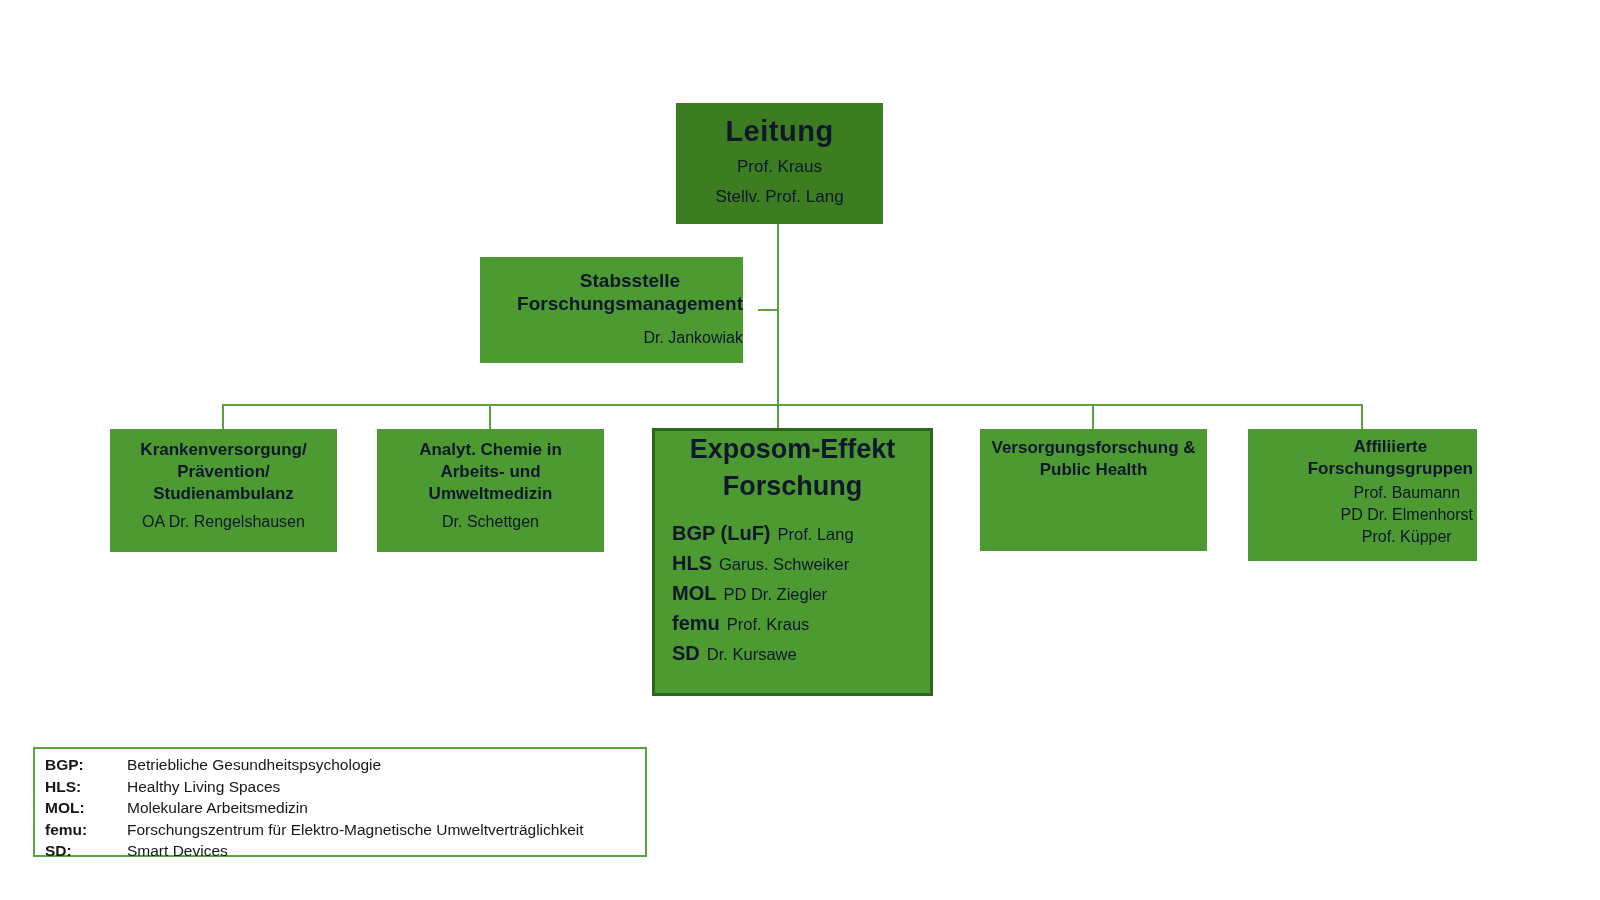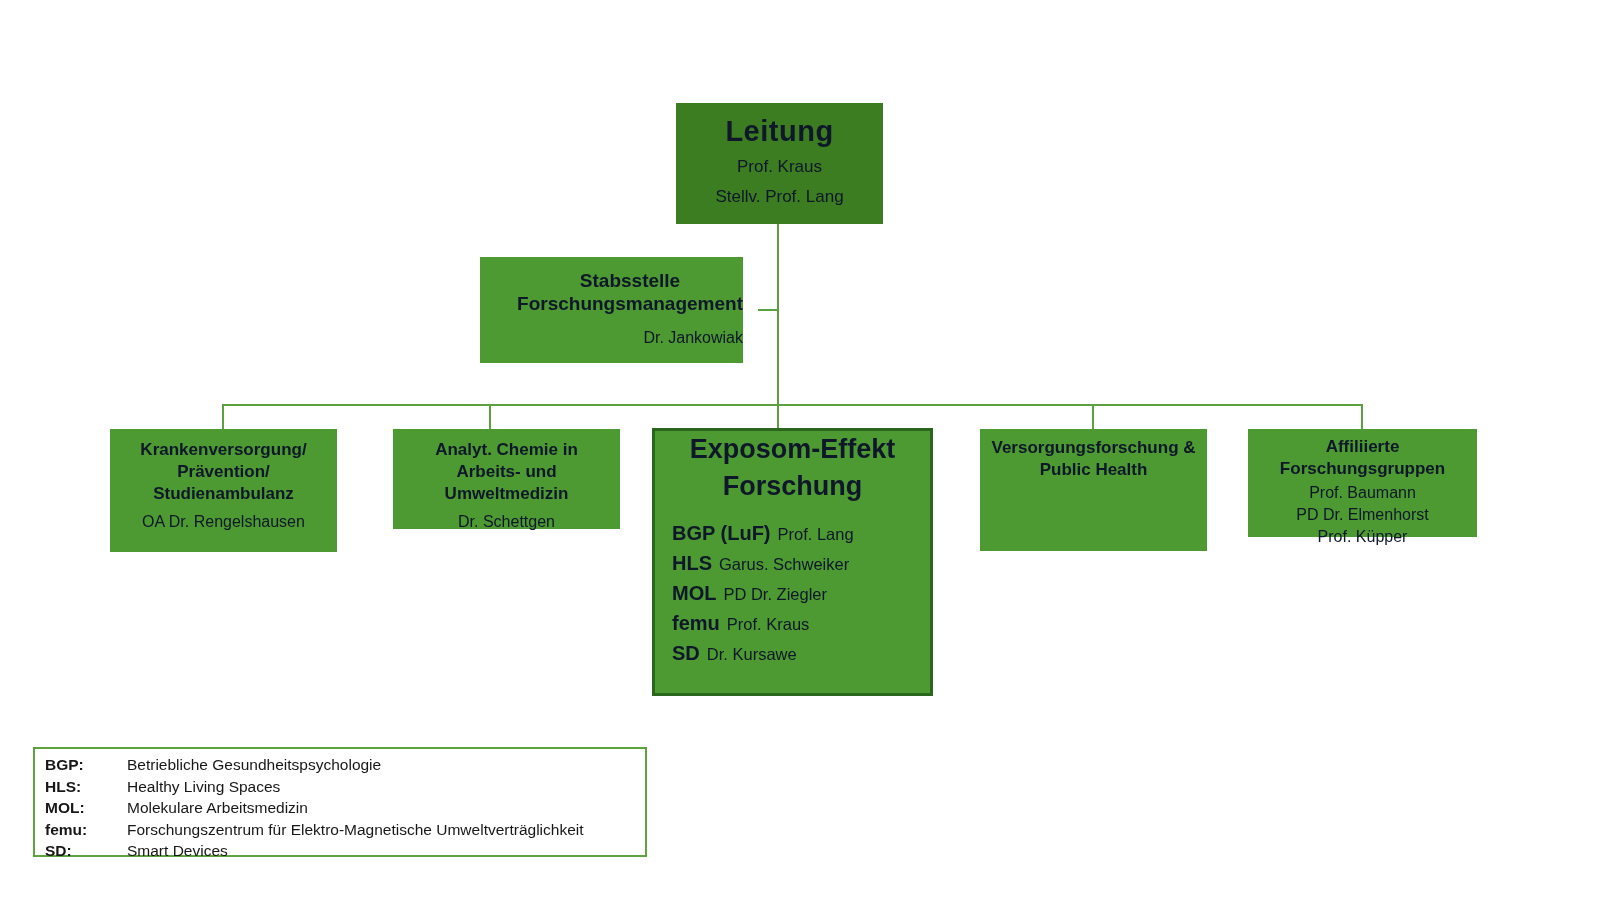--- a/index.html
+++ b/index.html
@@ -46,23 +46,23 @@
   .stabsstelle .members { font-size: 16px; line-height: 20px; margin-top: 13px; }
 
   
   .dept {
     display: flex; flex-direction: column; align-items: center;
     padding: 10px 4px 0 4px;
   }
   .dept .title { font-size: 17px; line-height: 22px; }
   .dept .members { font-size: 16px; line-height: 22px; margin-top: 6px; }
   .dept0 { left: 110px;  top: 429px; width: 227px; height: 123px; }
-  .dept1 { left: 377px;  top: 429px; width: 227px; height: 100px; margin-left: 16px; }
+  .dept1 { left: 377px;  top: 429px; width: 227px; height: 123px; }
   .dept2 { left: 980px;  top: 429px; width: 227px; height: 122px; padding-top: 8px; }
-  .dept3 { left: 1248px; top: 429px; width: 229px; height: 108px; padding-top: 7px; }
+  .dept3 { left: 1248px; top: 429px; width: 229px; height: 132px; padding-top: 7px; align-items: flex-end; }
   .dept3 .members { margin-top: 2px; }
 
   
   .exposom {
     left: 652px; top: 428px; width: 281px; height: 268px;
     border: 3px solid #2a661b;
   }
   .exposom .title { font-size: 27px; line-height: 37px; }
   .exposom .group-list {
     margin-top: 14px;

